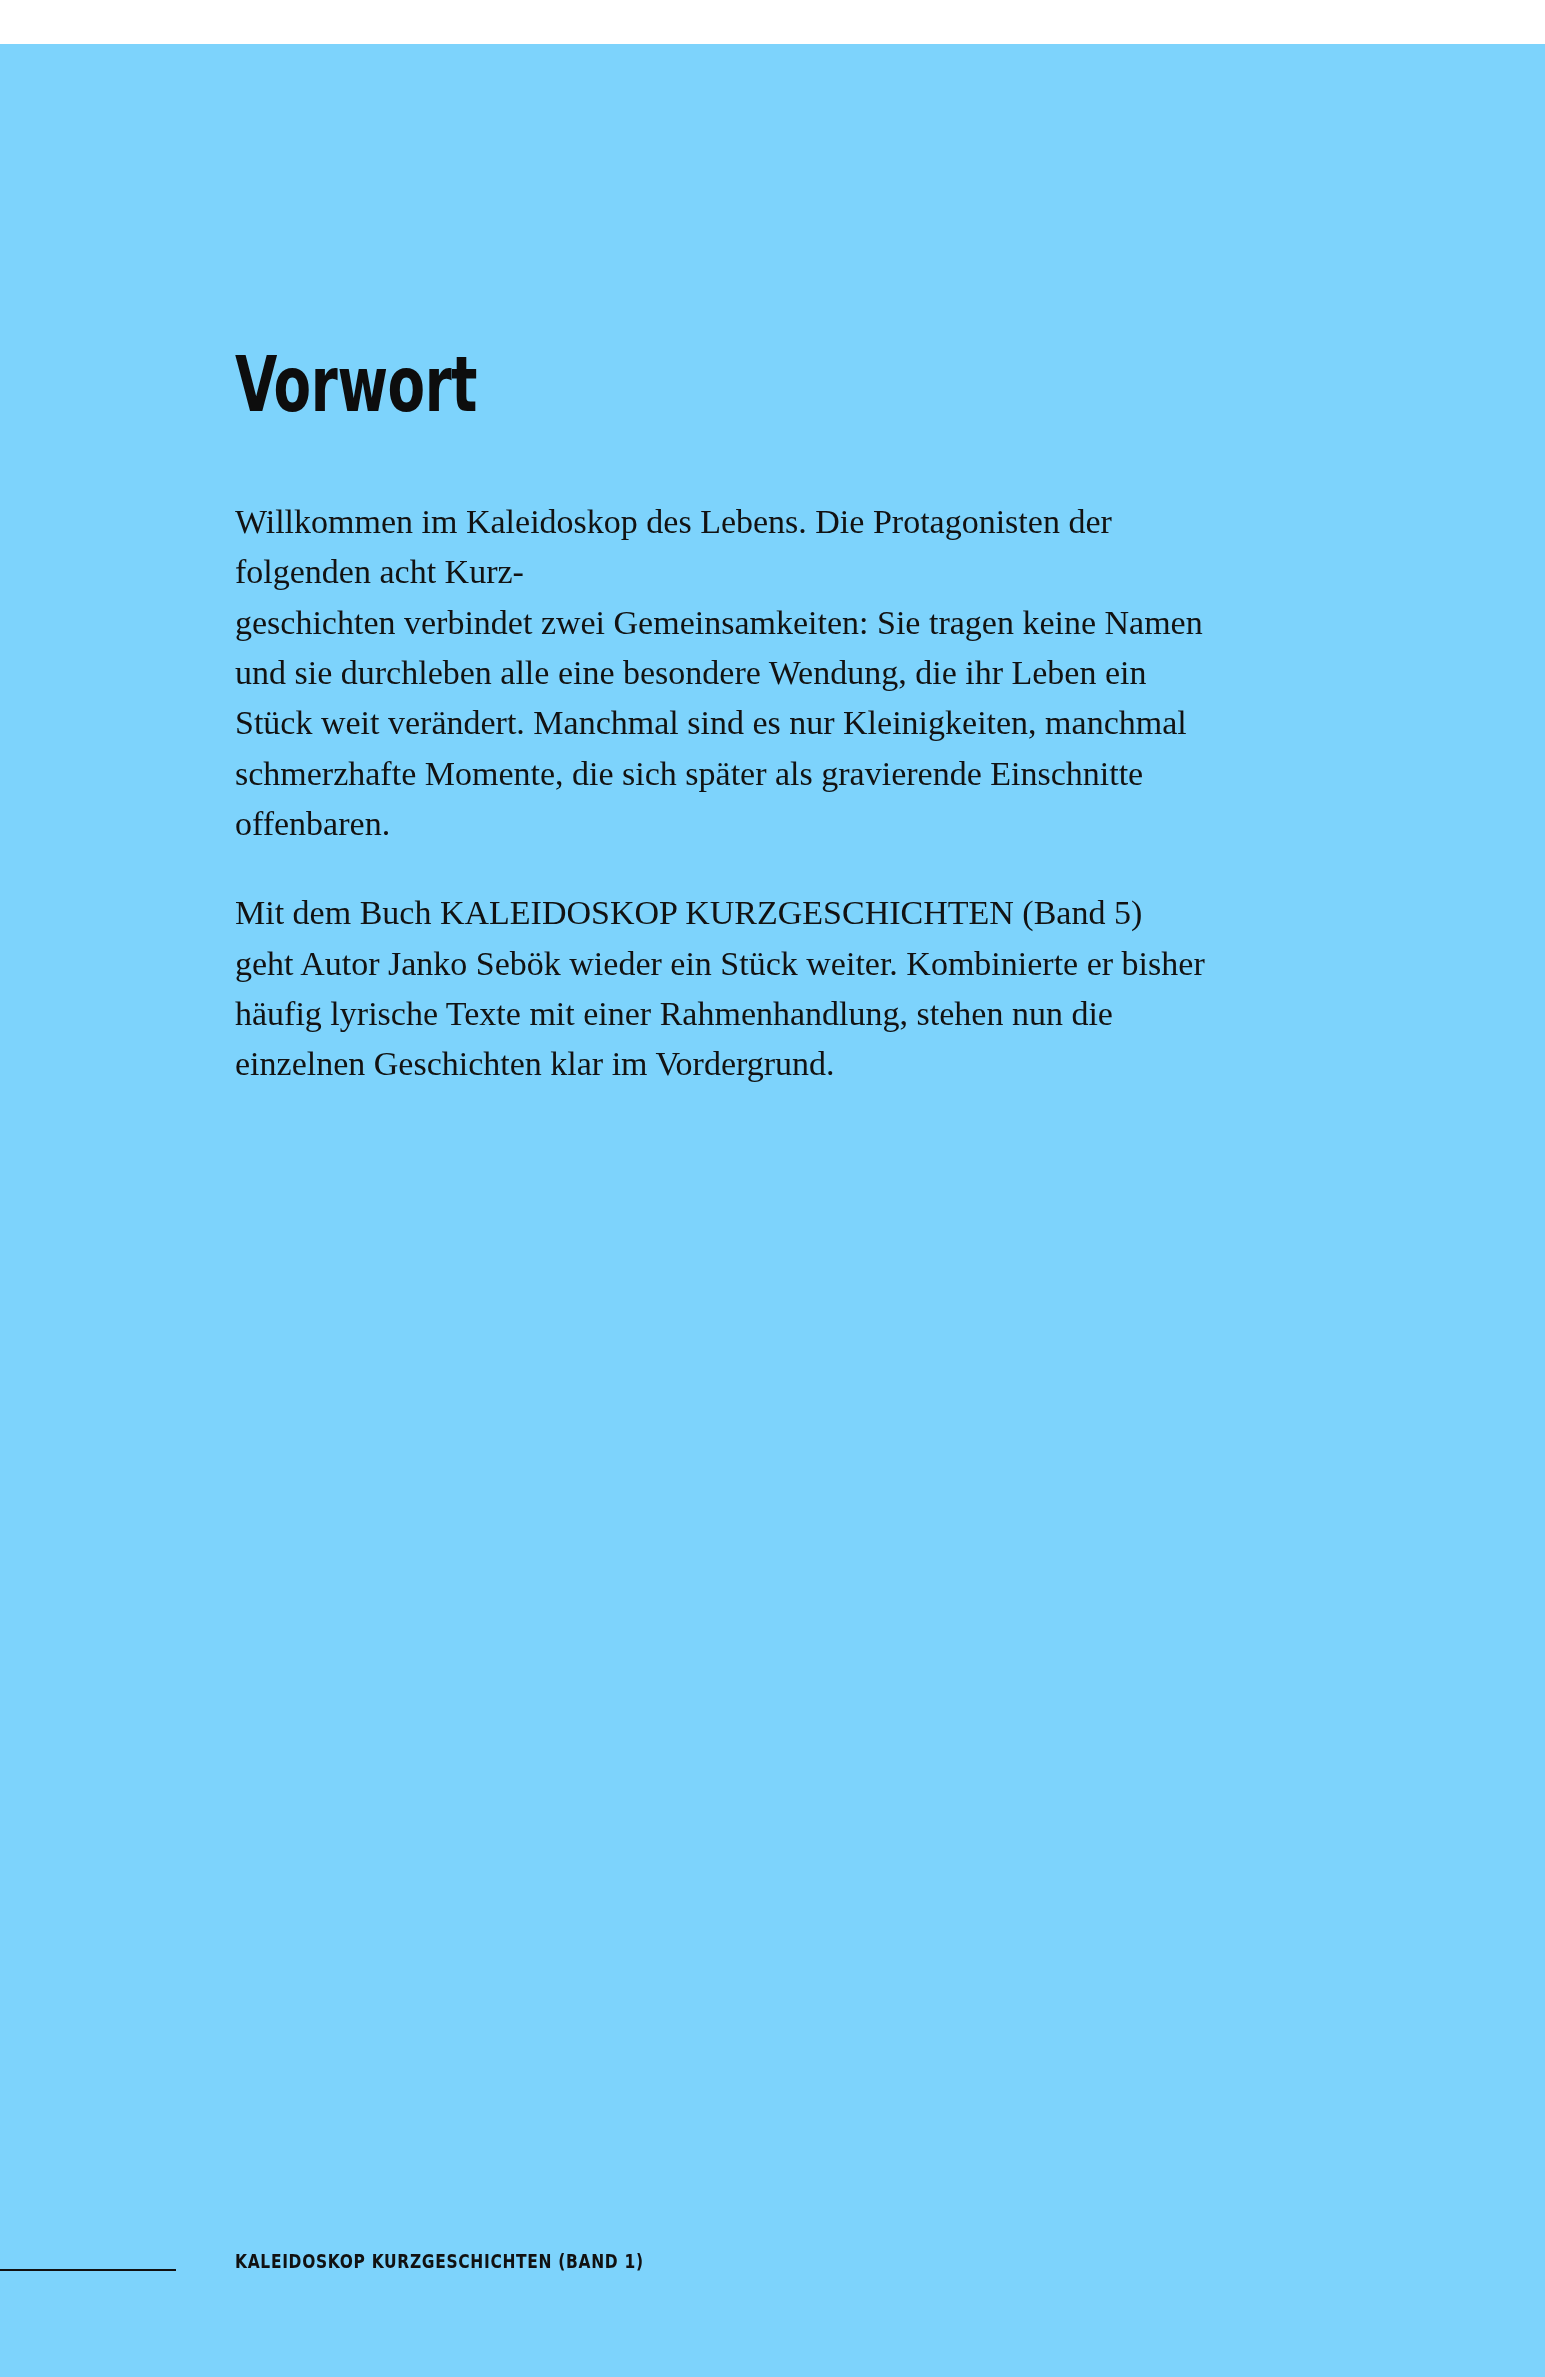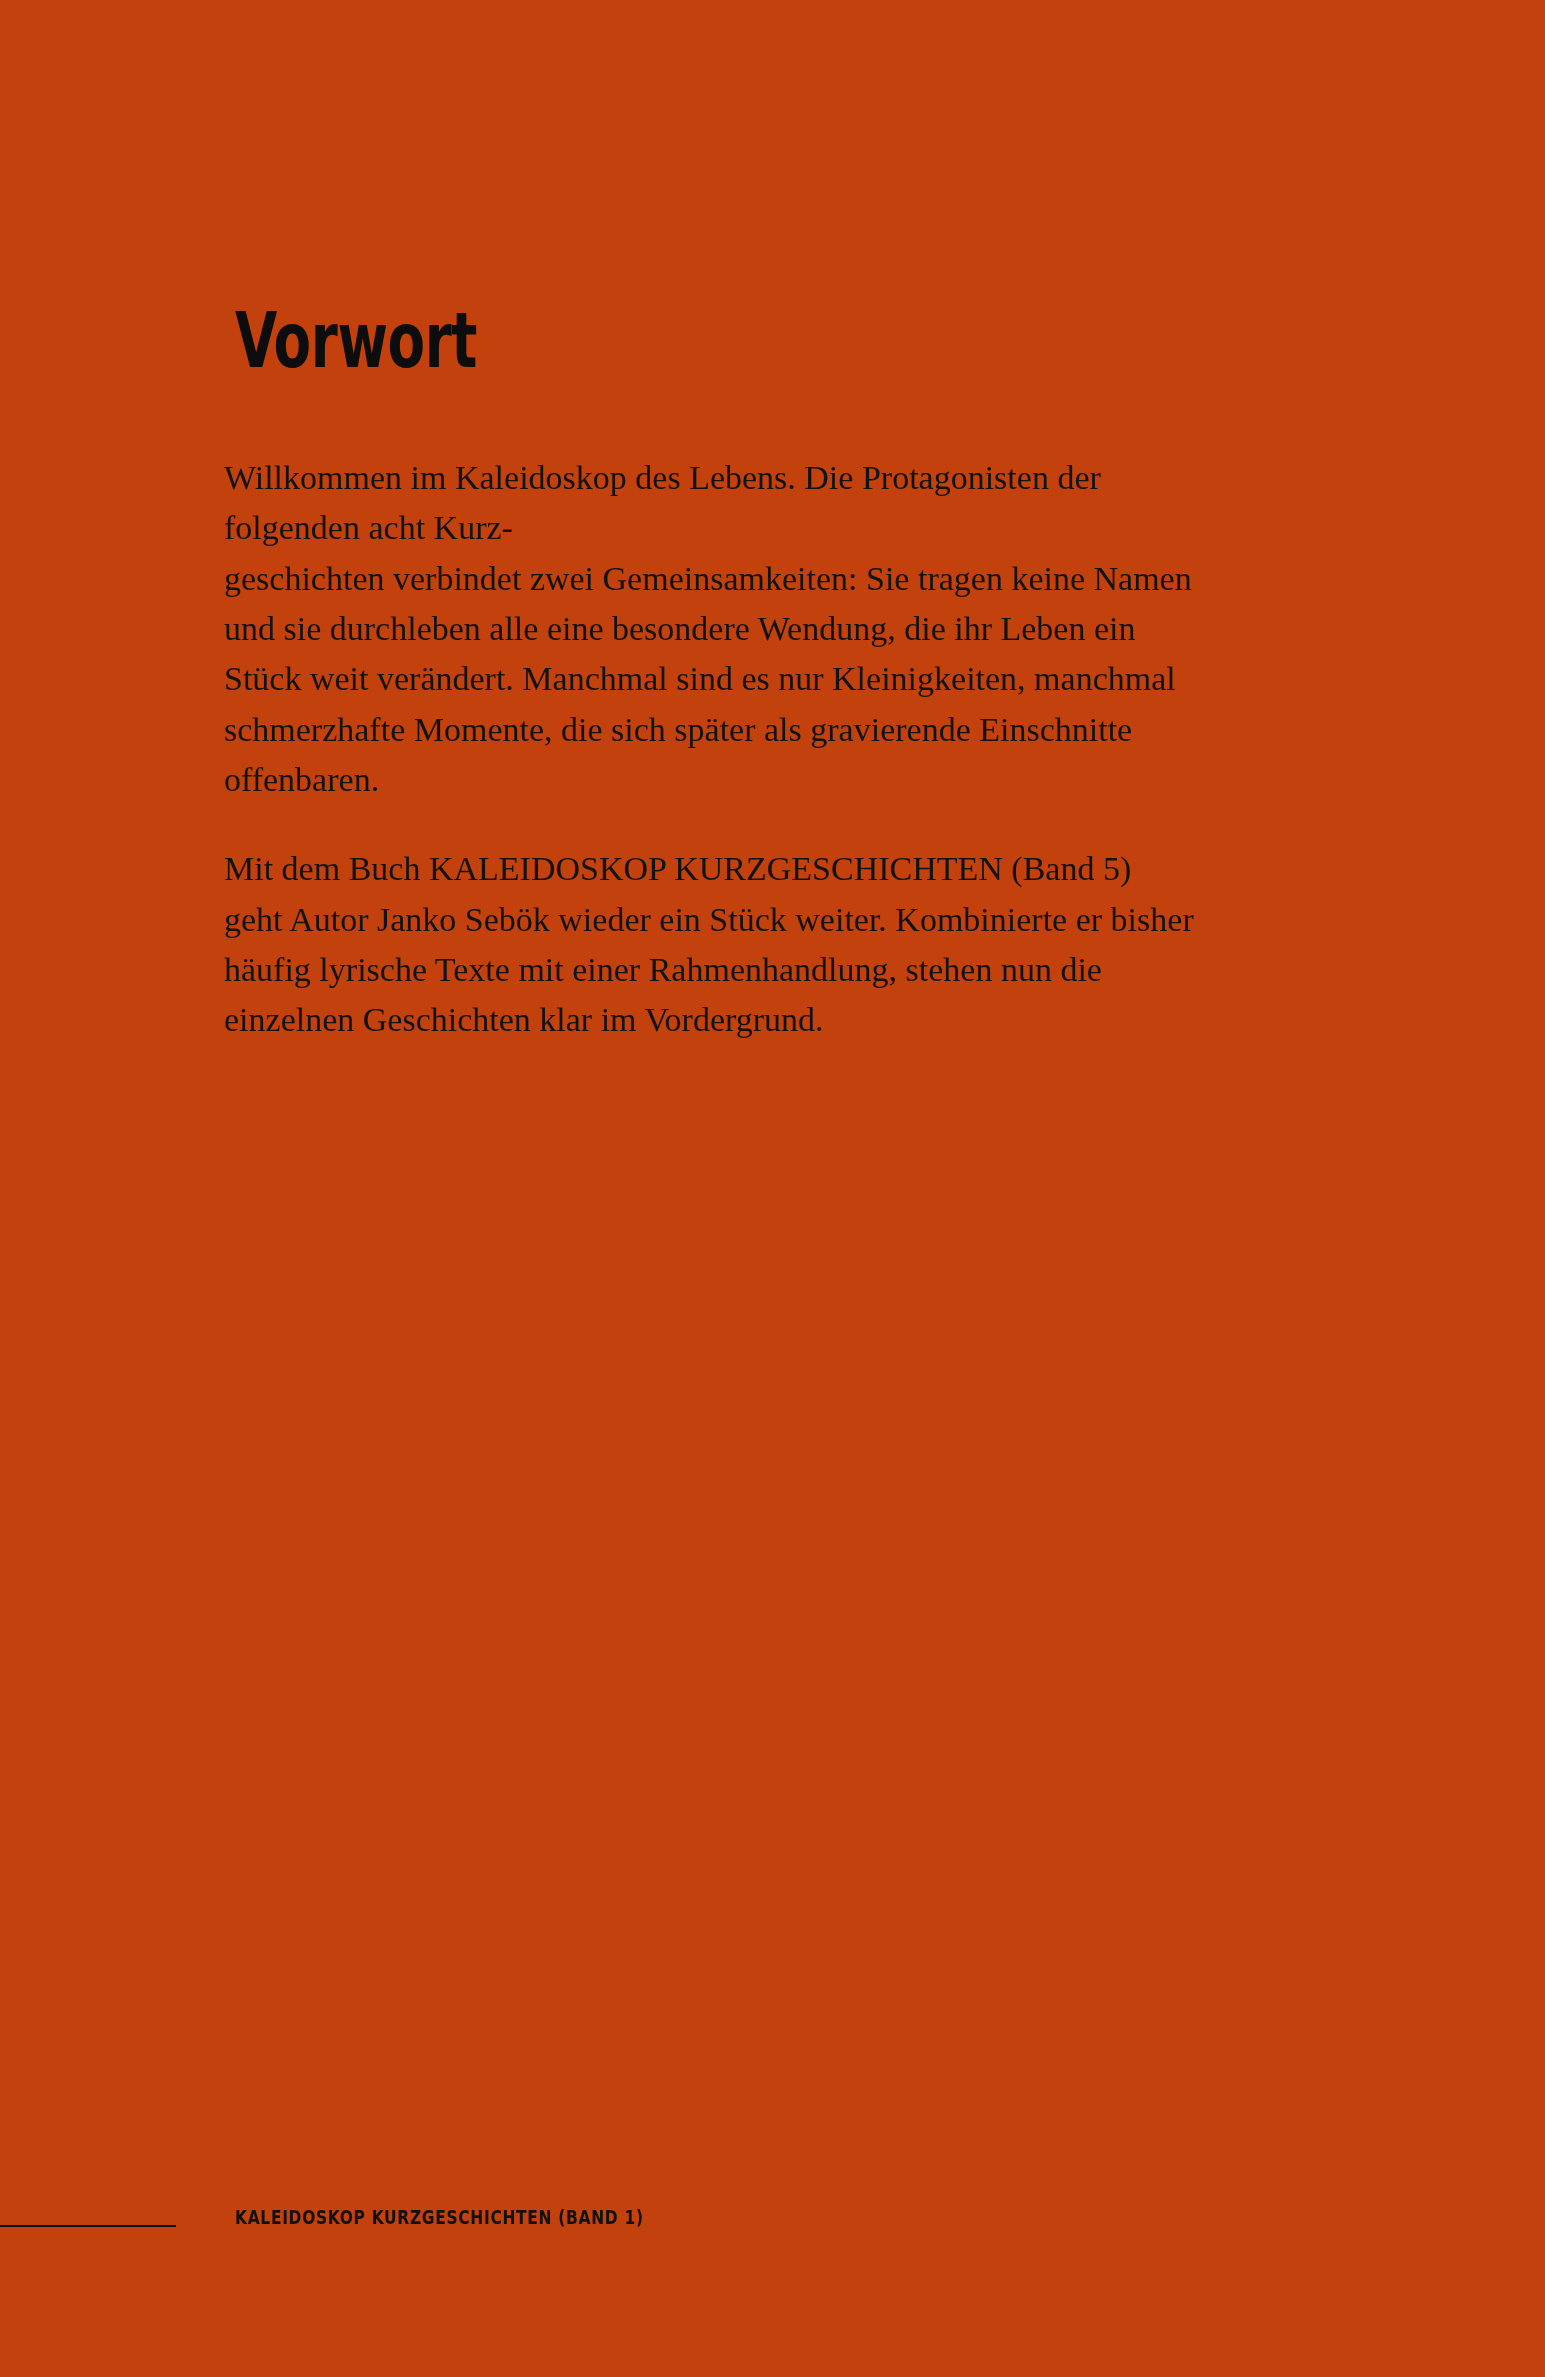--- a/index.html
+++ b/index.html
@@ -12,21 +12,22 @@
     height: 2377px;
     position: relative;
     font-family: "Liberation Serif", serif;
     color: #111111;
     overflow: hidden;
   }
 
   .page {
     position: absolute;
     inset: 0;
-    background: #c2410c;
+    background: #7dd3fc;
+    margin-top: 44px;
   }
 
   
   .page-title {
     position: absolute;
     left: 235px;
     top: 252px;
     font-family: "DejaVu Sans Condensed", "Liberation Sans Narrow", "Liberation Sans", sans-serif;
     font-weight: 700;
     font-size: 76px;
@@ -34,21 +35,21 @@
     letter-spacing: -0.5px;
     color: #0d0d0d;
     transform: scaleX(0.80);
     transform-origin: left top;
     white-space: nowrap;
   }
 
   
   .body-block {
     position: absolute;
-    left: 224px;
+    left: 235px;
     top: 453px;
     width: 986px;
   }
 
   .para {
     font-family: "Liberation Serif", serif;
     font-size: 34px;
     line-height: 1.48;
     color: #121212;
     margin: 0 0 39px 0;

